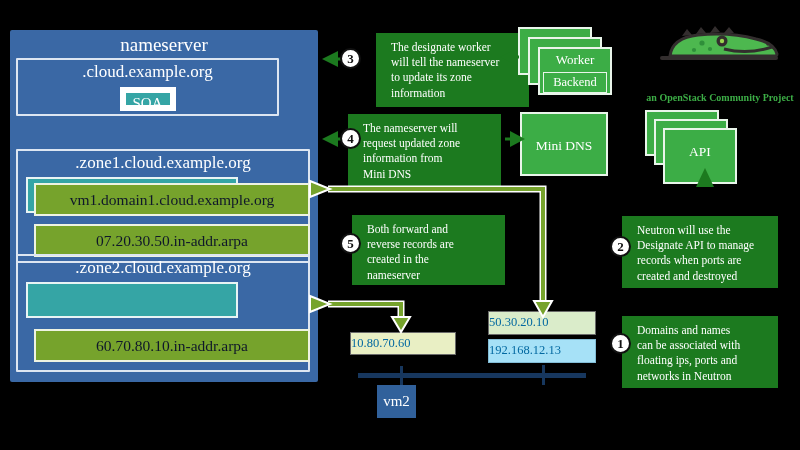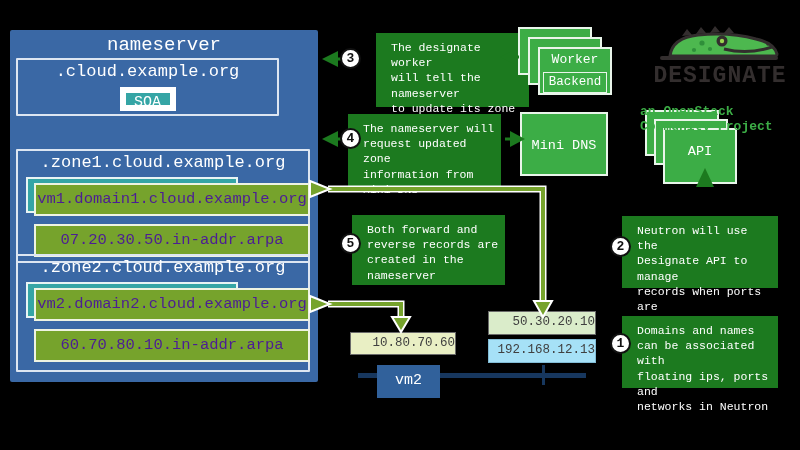--- a/index.html
+++ b/index.html
@@ -1,56 +1,56 @@
 <!DOCTYPE html>
 <html><head>
 <meta charset="utf-8">
 <style>
   html,body{margin:0;padding:0;background:#000;}
   #canvas{position:relative;width:800px;height:450px;background:#000;overflow:hidden;
-          font-family:Liberation Mono, monospace;}
+          font-family:Liberation Serif, serif;}
   .abs{position:absolute;}
 
   
   #panel{left:10px;top:30px;width:308px;height:352px;background:#3a68a5;border-radius:2px;}
   #panel-title{left:0;top:4px;width:100%;text-align:center;color:#fff;font-size:19px;}
   .inner-box{border:2px solid #dde6f2;border-radius:1px;box-sizing:border-box;}
   #soa-box{left:6px;top:28px;width:263px;height:58px;}
   .zone-name{width:100%;text-align:center;color:#fff;font-size:17px;top:2px;left:0;}
   #soa-chip{left:50%;transform:translateX(-50%);top:27px;width:56px;height:24px;background:#35a5a5;
             border:6px solid #ffffff;box-sizing:border-box;color:#fff;font-size:15px;
             text-align:center;line-height:20px;}
   .zone-box{left:6px;width:294px;height:114px;}
   .ghost-card{left:8px;top:26px;width:212px;height:36px;background:#35a5a5;border:2px solid #e8f4f4;box-sizing:border-box;}
   .record{left:16px;width:276px;height:33px;background:#76a32c;border:2px solid #eef3e2;
-          box-sizing:border-box;color:#4c1d95;font-size:15.5px;text-align:center;line-height:29px;
+          box-sizing:border-box;color:#0f172a;font-size:15.5px;text-align:center;line-height:29px;
           white-space:nowrap;}
   .record.fwd{top:32px;}
   .record.rev{top:73px;}
 
   
   .note{background:#1c7a1f;color:#fff;font-size:11.5px;line-height:1.32;
         padding:7px 4px 6px 15px;box-sizing:border-box;white-space:pre-line;}
   .badge{width:21px;height:21px;border-radius:50%;background:#fff;border:2px solid #111;
          box-sizing:border-box;color:#111;font-size:13px;font-weight:bold;text-align:center;
          line-height:17px;z-index:5;}
 
   
   .card{background:#3cad46;border:2px solid #e9f5ea;box-sizing:border-box;}
   .card-label{color:#fff;font-size:13px;text-align:center;}
   #backend-chip{left:50%;transform:translateX(-50%);top:23px;width:64px;height:21px;
                 border:1.5px solid #e9f5ea;box-sizing:border-box;color:#fff;font-size:12.5px;
                 text-align:center;line-height:18px;}
 
   
   #logo-title{color:#332e2e;font-weight:bold;font-size:23px;letter-spacing:1px;width:160px;text-align:center;}
-  #logo-tagline{color:#3cad46;font-size:13px;font-weight:bold;width:160px;text-align:left;margin-top:12px;}
+  #logo-tagline{color:#3cad46;font-size:10px;font-weight:bold;width:160px;text-align:center;}
 
   
-  .ip-chip{box-sizing:border-box;font-size:12.5px;color:#404040;text-align:right;line-height:21px;white-space:nowrap;}
+  .ip-chip{box-sizing:border-box;font-size:12.5px;color:#0369a1;text-align:left;line-height:21px;white-space:nowrap;}
   .vm-box{background:#31619b;color:#fff;font-size:15px;text-align:center;line-height:32px;}
   .net{background:#17375e;}
 </style>
 </head>
 <body>
 
 <div id="canvas">
 
   <div class="abs" id="panel">
     <div class="abs" id="panel-title">nameserver</div>
@@ -63,21 +63,20 @@
     <div class="abs inner-box zone-box" style="top:119px;">
       <div class="abs zone-name">.zone1.cloud.example.org</div>
       <div class="abs ghost-card"></div>
       <div class="abs record fwd">vm1.domain1.cloud.example.org</div>
       <div class="abs record rev">07.20.30.50.in-addr.arpa</div>
     </div>
 
     <div class="abs inner-box zone-box" style="top:224px;height:118px;padding-left:44px;">
       <div class="abs zone-name">.zone2.cloud.example.org</div>
       <div class="abs ghost-card"></div>
-      <div class="abs record fwd">vm2.domain2.cloud.example.org</div>
       <div class="abs record rev">60.70.80.10.in-addr.arpa</div>
     </div>
   </div>
 
   <div class="abs note" style="left:352px;top:33px;width:153px;height:74px;margin-left:24px;">The designate worker
 will tell the nameserver
 to update its zone
 information</div>
   <div class="abs badge" style="left:340px;top:48px;">3</div>
 
@@ -128,32 +127,31 @@
       <path d="M12 42 Q14 24 40 21 Q72 18 98 25 Q116 29 119 40 Q119 42 116 42 L14 42 Z" fill="#4db84f" stroke="#332e2e" stroke-width="3"></path>
       <path d="M24 22 l5 -7 l5 6 Z M38 20 l5 -7 l5 6 Z M52 19 l5 -7 l5 6 Z M66 19 l5 -6 l5 6 Z" fill="#332e2e"></path>
       <path d="M66 35 Q90 41 114 33" fill="none" stroke="#332e2e" stroke-width="3"></path>
       <circle cx="64" cy="27" r="5.5" fill="#332e2e"></circle>
       <circle cx="64" cy="27" r="2.2" fill="#9ad64e"></circle>
       <circle cx="44" cy="29" r="2.6" fill="#2f8f3a"></circle>
       <circle cx="52" cy="35" r="2.1" fill="#2f8f3a"></circle>
       <circle cx="36" cy="36" r="2.1" fill="#2f8f3a"></circle>
       <circle cx="110" cy="30" r="1.8" fill="#332e2e"></circle>
     </svg>
-    <div class="abs" id="logo-title" style="left:0;top:51px;">DESIGNATE</div>
     <div class="abs" id="logo-tagline" style="left:0;top:80px;">an OpenStack Community Project</div>
   </div>
 
   <div class="abs ip-chip" style="left:350px;top:332px;width:106px;height:23px;background:#e9efc4;border:1px solid #6a6a6a;">10.80.70.60</div>
   <div class="abs ip-chip" style="left:488px;top:311px;width:108px;height:24px;background:#daecca;border:1px solid #6a6a6a;">50.30.20.10</div>
   <div class="abs ip-chip" style="left:488px;top:339px;width:108px;height:24px;background:#a6e1f7;border:1px solid #82bcd6;">192.168.12.13</div>
 
   <div class="abs net" style="left:400px;top:366px;width:3px;height:19px;"></div>
   <div class="abs net" style="left:542px;top:365px;width:3px;height:20px;"></div>
   <div class="abs net" style="left:358px;top:373px;width:228px;height:5px;"></div>
-  <div class="abs vm-box" style="left:377px;top:365px;width:63px;height:33px;">vm2</div>
+  <div class="abs vm-box" style="left:377px;top:385px;width:39px;height:33px;">vm2</div>
 
   <svg class="abs" style="left:0;top:0;" width="800" height="450" viewBox="0 0 800 450">
 
     <g>
       <path d="M328 189 H543 V302" fill="none" stroke="#fff" stroke-width="7"></path>
       <path d="M328 189 H543 V302" fill="none" stroke="#76a32c" stroke-width="4"></path>
       <polygon points="310,181 330,189 310,197" fill="#76a32c" stroke="#fff" stroke-width="2"></polygon>
       <polygon points="534,301 552,301 543,317" fill="#76a32c" stroke="#fff" stroke-width="2"></polygon>
     </g>
 

